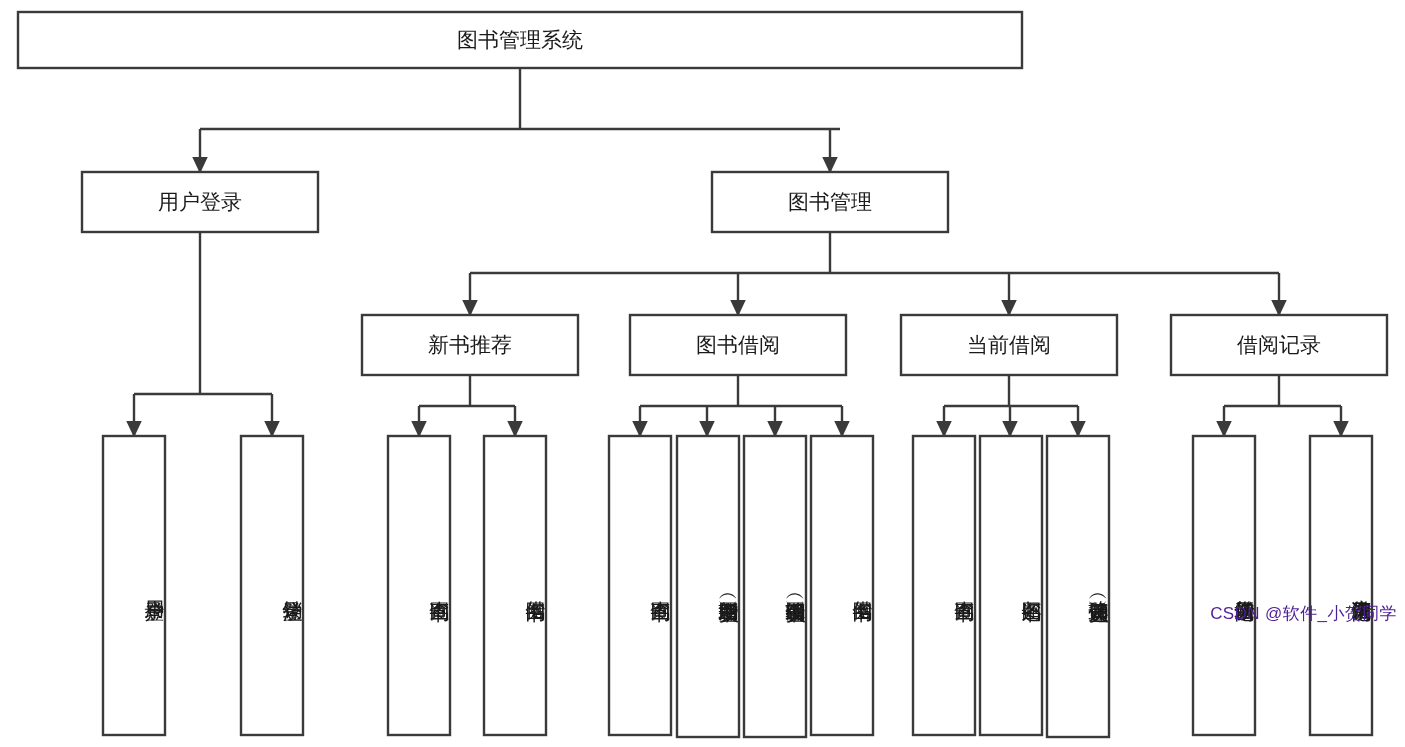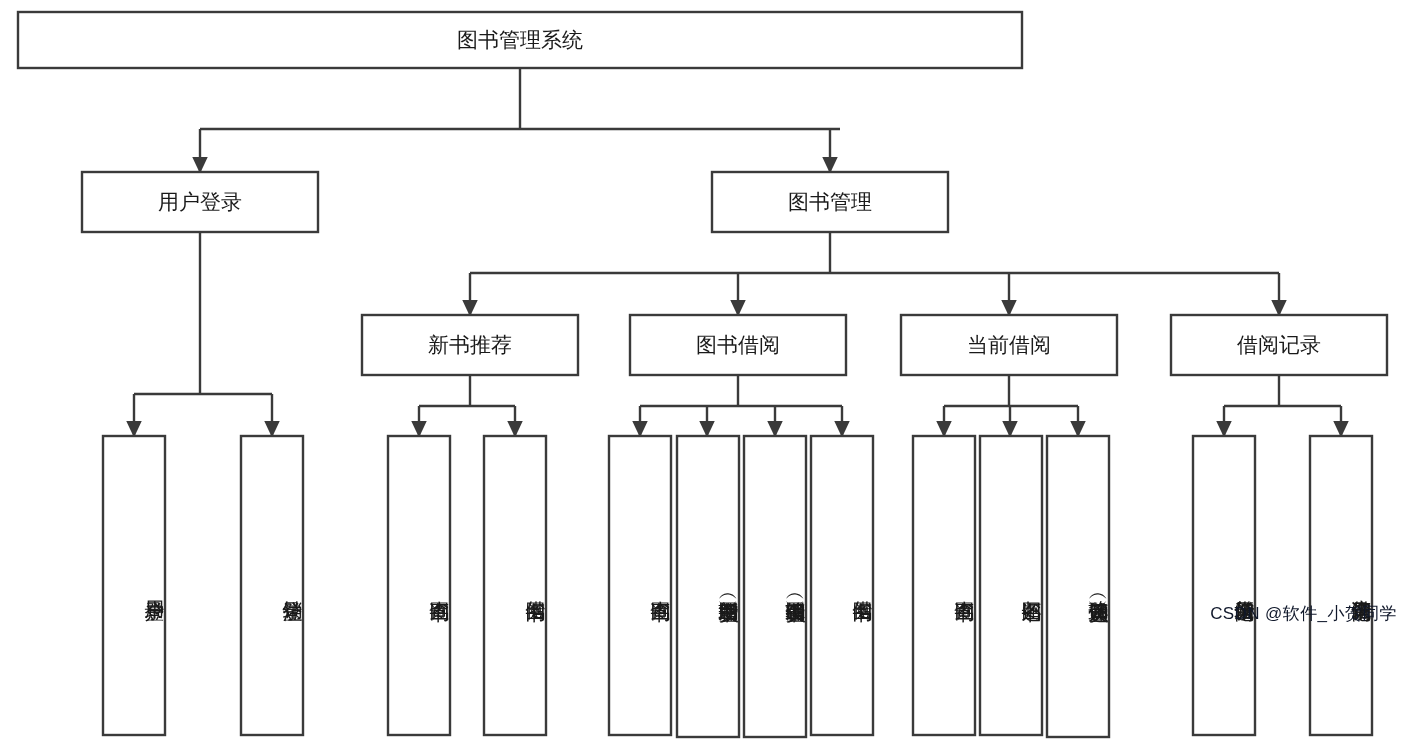--- a/index.html
+++ b/index.html
@@ -58,21 +58,21 @@
     white-space: nowrap;
     text-align: center;
     pointer-events: none;
   }
   .watermark {
     position: absolute;
     right: 8px;
     bottom: 4px;
     font-family: "Liberation Sans", "DejaVu Sans", sans-serif;
     font-size: 17px;
-    color: #0f172a;
+    color: #4c1d95;
     letter-spacing: 0.4px;
     white-space: nowrap;
   }
 </style>
 </head>
 <body>
 
 <div id="diagram-root">
 
   <svg id="flow" viewBox="0 0 1405 747">

